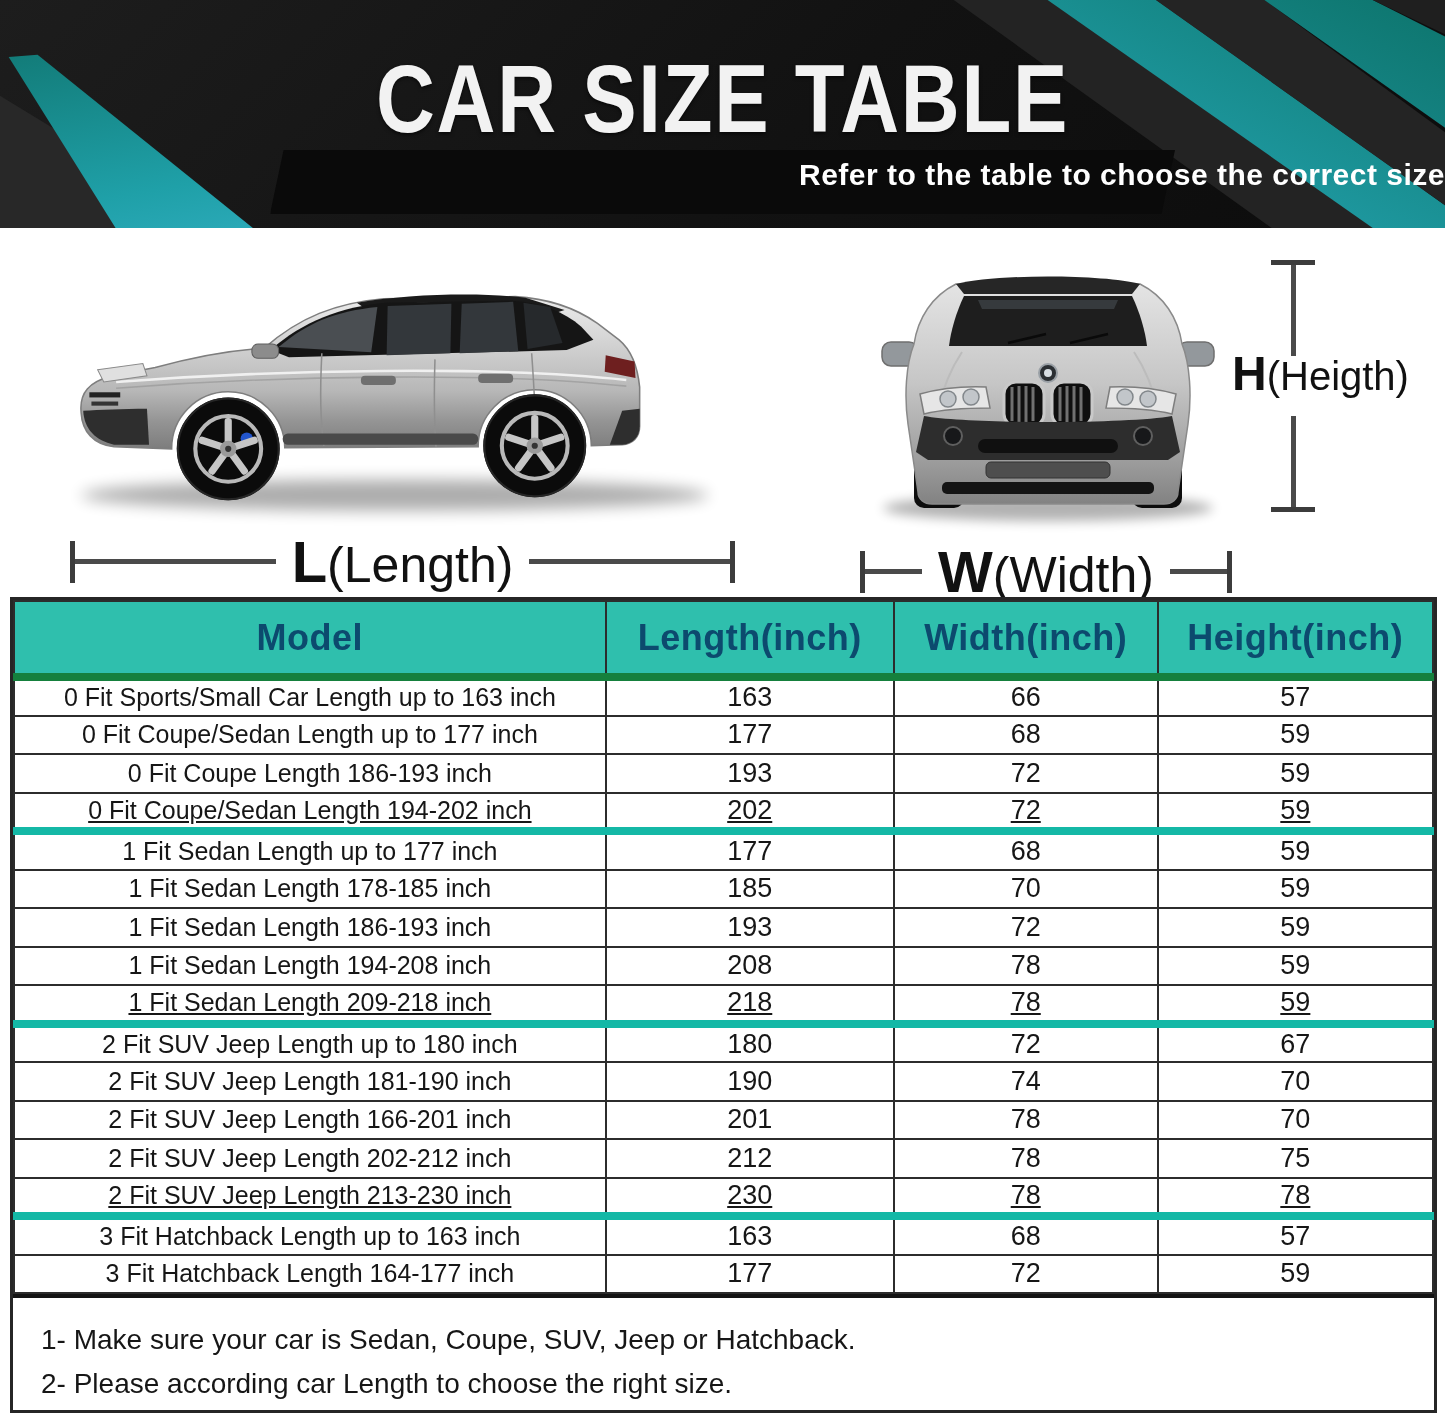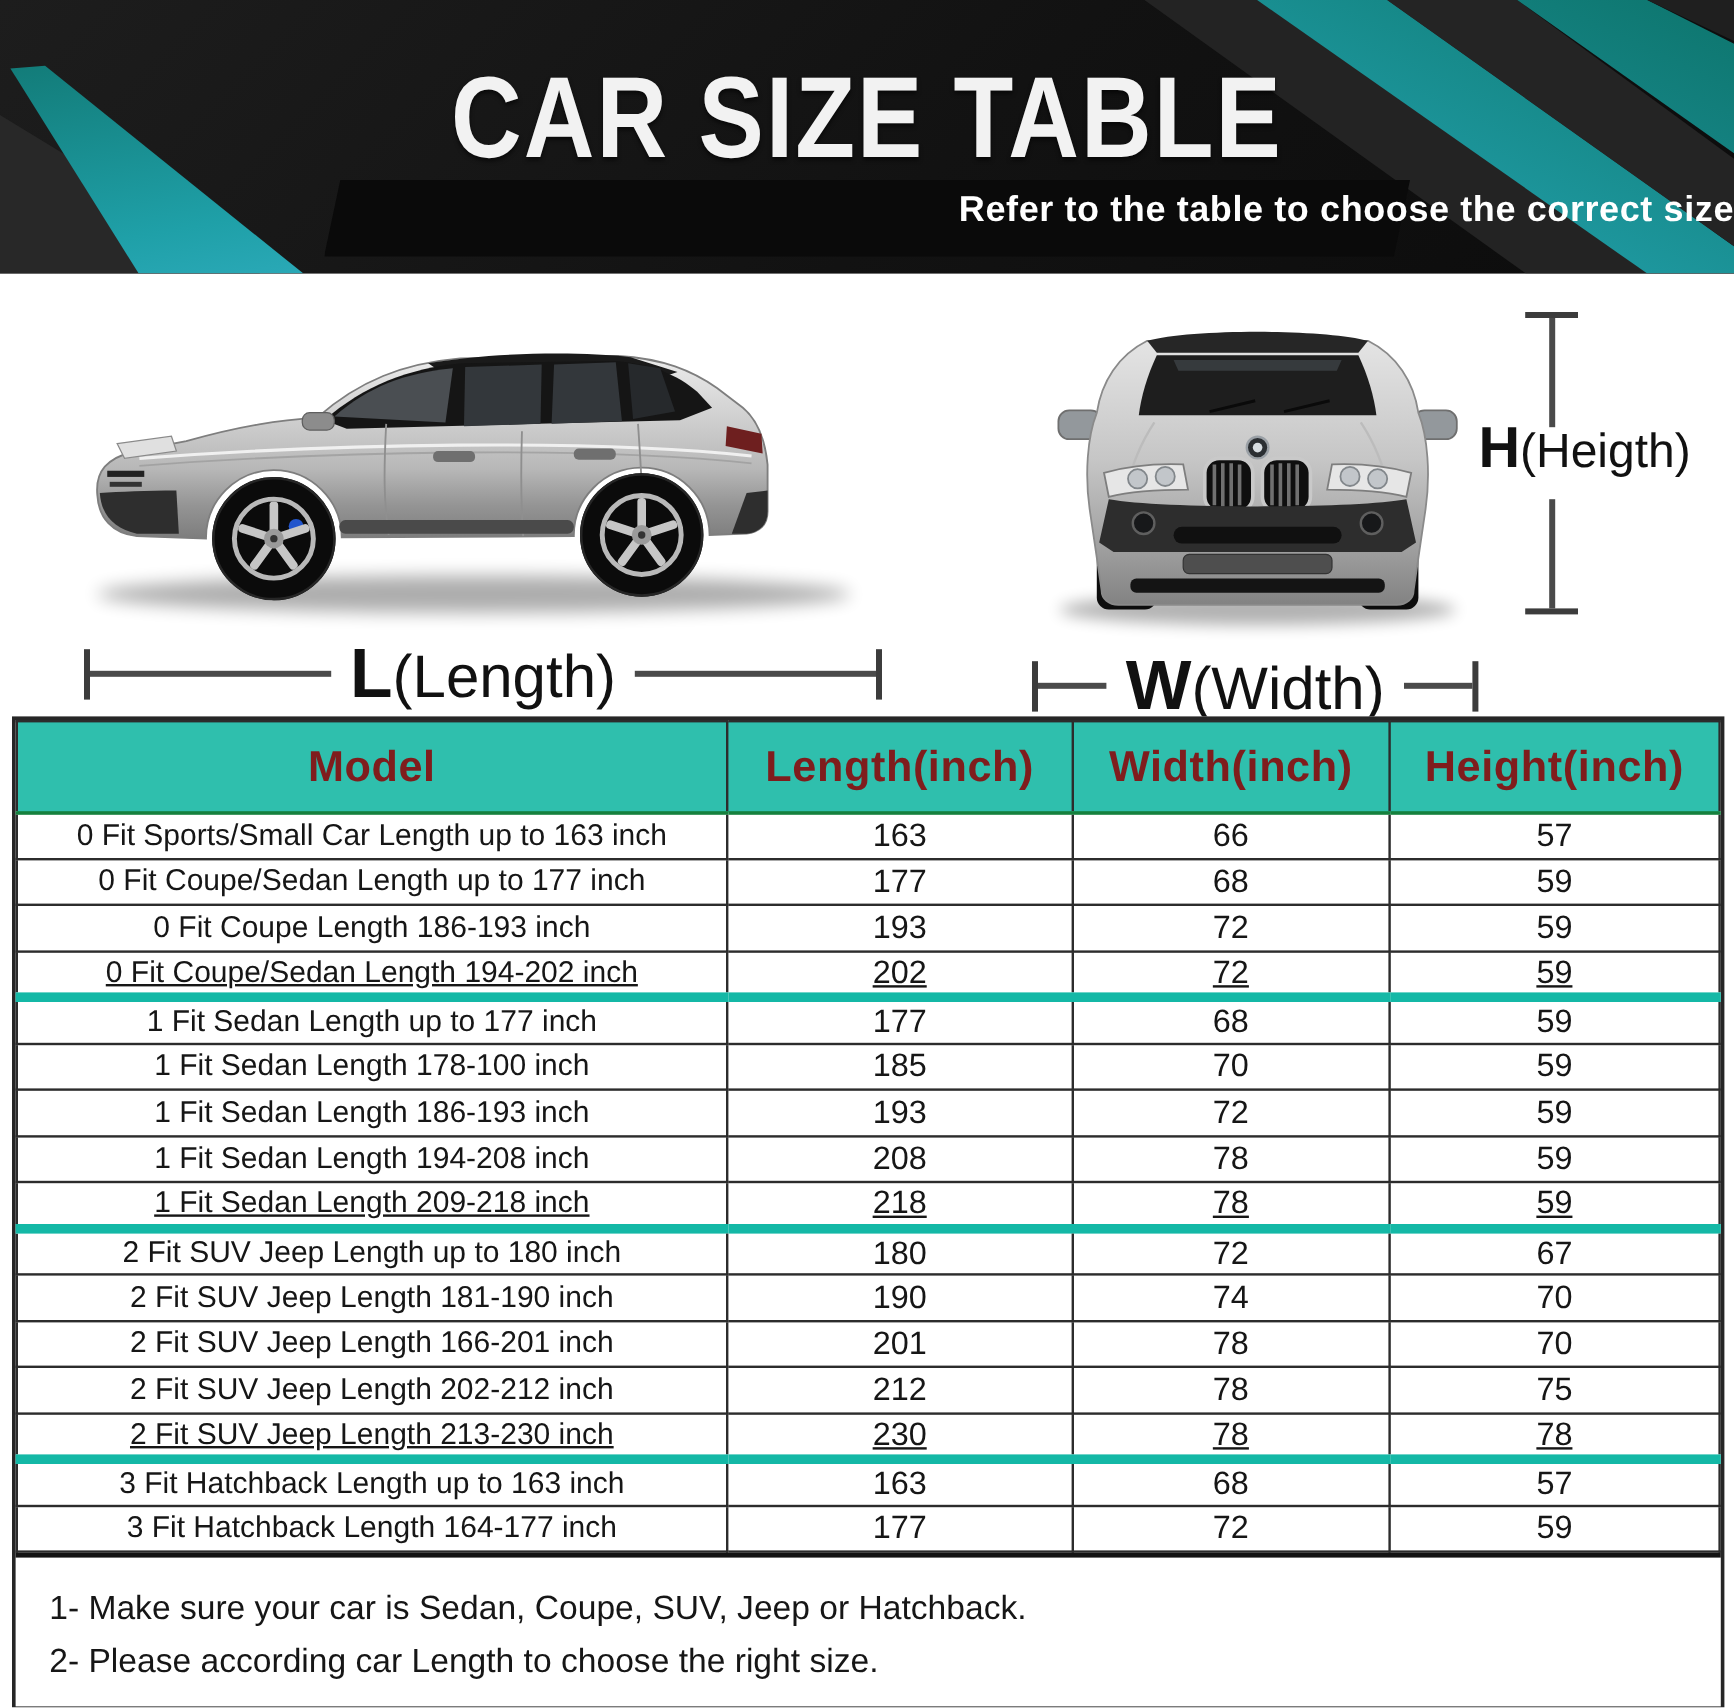--- a/index.html
+++ b/index.html
@@ -51,30 +51,30 @@
   .dim-col .vseg { width:5px; height:91px; background:#4a4a4a; }
   .dim-col .vgap { width:5px; height:60px; }
   .dim-height-label { position:absolute; left:1232px; top:346px; color:#111; white-space:nowrap; }
   .dim-height-label .dim-letter { font-size:48px; }
   .dim-height-label .dim-rest   { font-size:40px;text-align:right; }
 
   
   .table-box { position:absolute; left:10px; top:597px; width:1427px; border:3px solid #262626; background:#fff; }
   table.size { width:100%; border-collapse:collapse; table-layout:fixed; }
   table.size th, table.size td { border:2px solid #2c2c2c; text-align:center; vertical-align:middle; color:#161616; }
-  table.size th { height:76px; background:#2fbfad; color:#7f1d1d; font-weight:700; font-size:36px;
-                  border-bottom:3px solid #15803d; letter-spacing:.5px; }
+  table.size th { height:76px; background:#2fbfad; color:#0c4a6e; font-weight:700; font-size:36px;
+                  border-bottom:8px solid #15803d; letter-spacing:.5px; }
   table.size td { height:38.5px; font-size:25px; }
   table.size td.num { font-size:27px; }
   table.size tr.group-end td { border-bottom:8px solid #14b8a6;text-decoration:underline; }
   col.c-model  { width:41.7%; }
   col.c-length { width:20.3%; }
   col.c-width  { width:18.6%; }
   col.c-height { width:19.4%; }
-  .notes { border-top:4px solid #141414; padding:20px 28px 16px 28px; }
+  .notes { border-top:4px solid #141414; padding:20px 28px 4px 28px; }
   .note-line { font-size:28px; color:#161616; line-height:44px; white-space:nowrap; }
 </style>
 </head>
 <body>
 
 <div class="page">
 
   <div class="banner">
     <div class="layer wedge-left-dark"></div>
     <div class="layer stripe-left-teal"></div>
@@ -271,21 +271,21 @@
             <td class="num">72</td>
             <td class="num">59</td>
           </tr>
           <tr>
             <td>1 Fit Sedan Length up to 177 inch</td>
             <td class="num">177</td>
             <td class="num">68</td>
             <td class="num">59</td>
           </tr>
           <tr>
-            <td>1 Fit Sedan Length 178-100 inch</td>
+            <td>1 Fit Sedan Length 178-185 inch</td>
             <td class="num">185</td>
             <td class="num">70</td>
             <td class="num">59</td>
           </tr>
           <tr>
             <td>1 Fit Sedan Length 186-193 inch</td>
             <td class="num">193</td>
             <td class="num">72</td>
             <td class="num">59</td>
           </tr>

